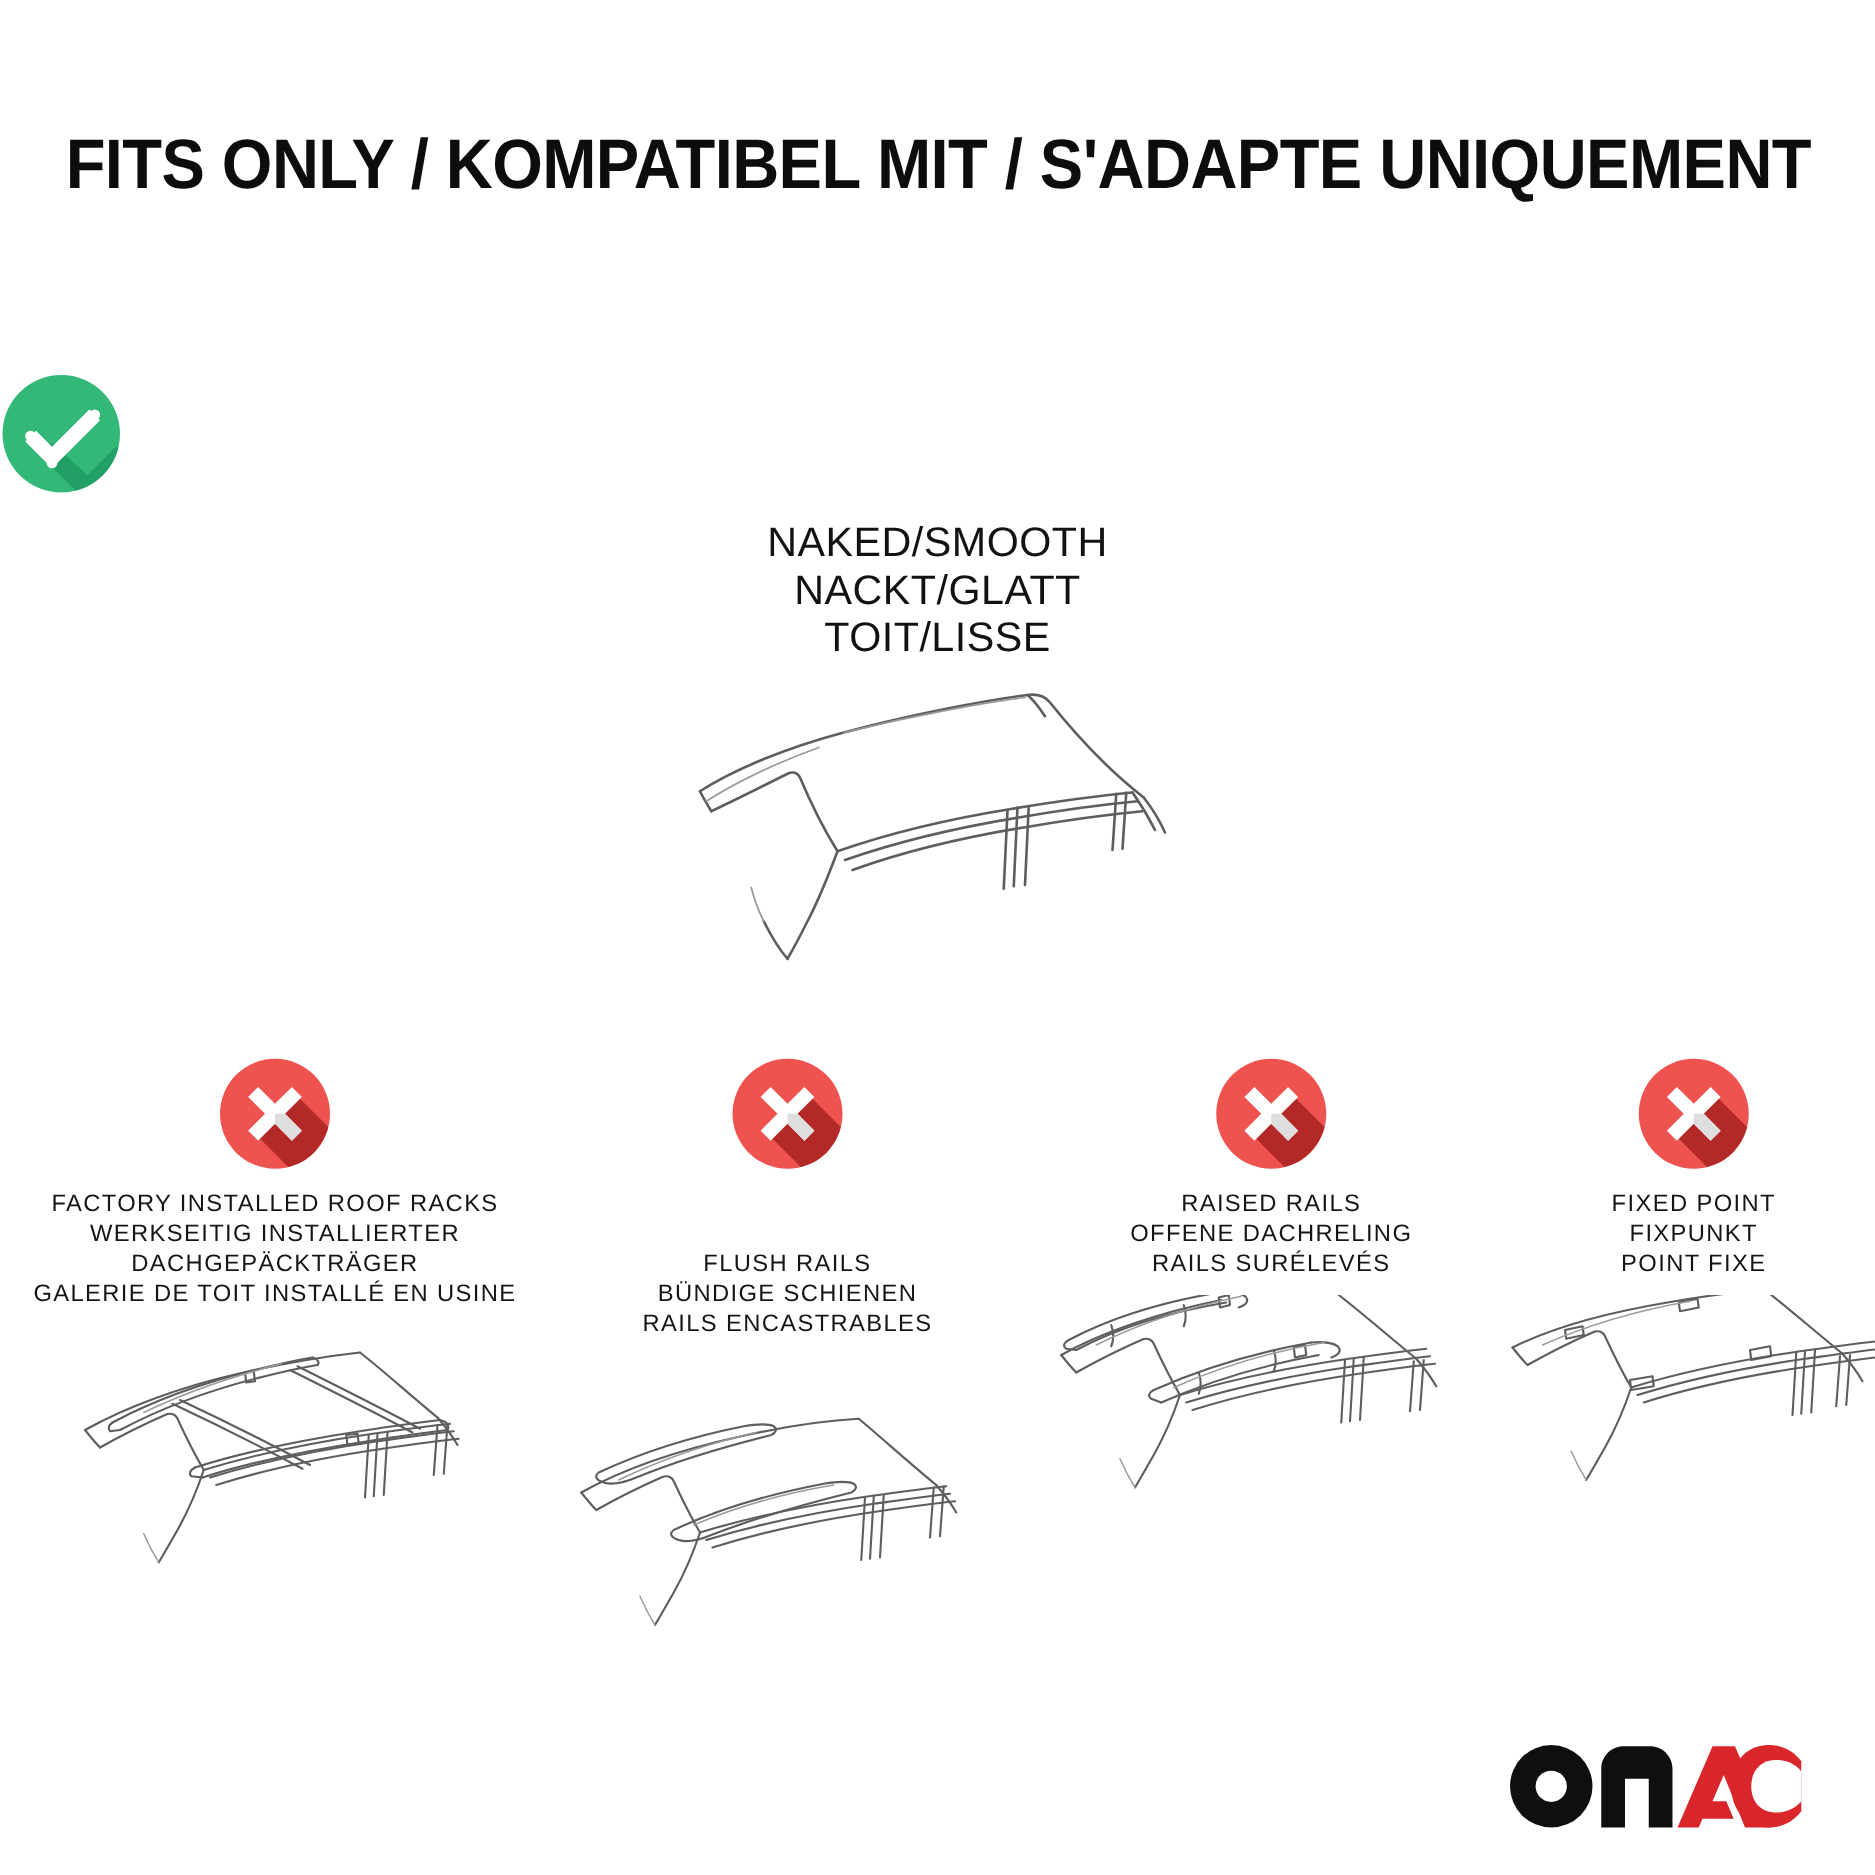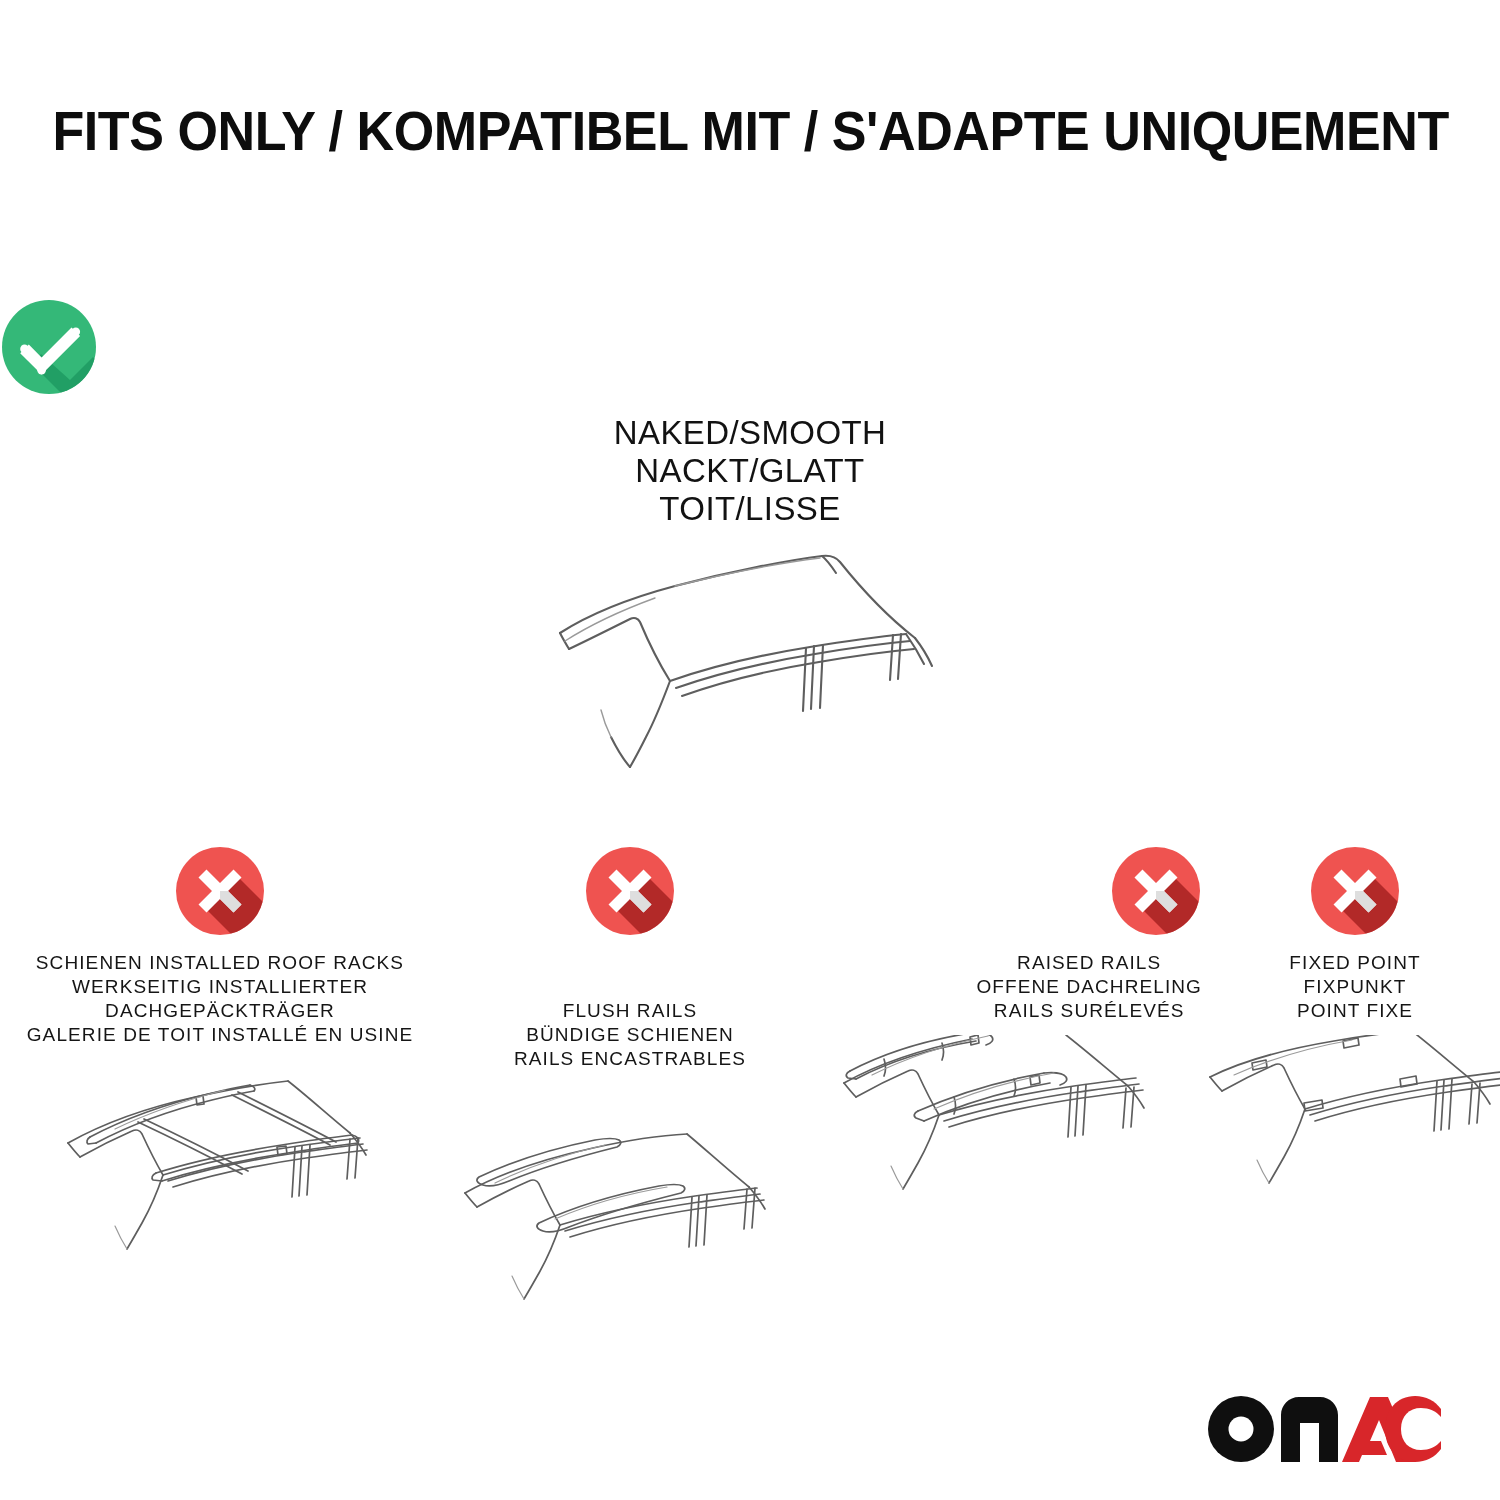--- a/index.html
+++ b/index.html
@@ -69,21 +69,21 @@
     display:flex;
     align-items:flex-start;
   }
   .neg-col {
     display:flex;
     flex-direction:column;
     align-items:center;
   }
   .neg-col.c1 { width:420px; margin-left:10px; }
   .neg-col.c2 { width:380px; margin-left:10px;gap:48px; }
-  .neg-col.c3 { width:370px; margin-left:12px;align-items:flex-end; }
+  .neg-col.c3 { width:370px; margin-left:12px; }
   .neg-col.c4 { width:290px; margin-left:8px; }
 
   .x-label {
     margin-top:10px;
     text-align:center;
     font-family:"Liberation Sans", sans-serif;
     font-weight:300;
     font-size:19px;
     line-height:24px;
     letter-spacing:1.1px;
@@ -182,21 +182,21 @@
           </defs>
         <circle cx="46" cy="46" r="44" fill="#ef5350"></circle>
         <g clip-path="url(#xc1)">
           <path d="M46 46 L62 30 L104 72 L72 104 L30 62 Z" fill="#9e1b1b" opacity="0.75"></path>
         </g>
         <path d="M32.5 24.5 L24.5 32.5 L38 46 L24.5 59.5 L32.5 67.5 L46 54 L59.5 67.5
                  L67.5 59.5 L54 46 L67.5 32.5 L59.5 24.5 L46 38 Z" fill="#ffffff"></path>
         <path d="M46 46 L54 46 L67.5 59.5 L59.5 67.5 L46 54 Z" fill="#dedede"></path>
       </svg>
     </span>
-    <div class="x-label">SCHIENEN INSTALLED ROOF RACKS
+    <div class="x-label">FACTORY INSTALLED ROOF RACKS
 WERKSEITIG INSTALLIERTER
 DACHGEPÄCKTRÄGER
 GALERIE DE TOIT INSTALLÉ EN USINE</div>
 
     <div class="neg-illustration">
       <svg width="400" height="210" viewBox="0 0 400 210" aria-hidden="true">
         <g fill="none" stroke="#5e5e5e" stroke-width="1.7" stroke-linejoin="round" stroke-linecap="round">
 
           <path d="M48 84 C80 66 125 49 175 38 C215 29 250 24 268 22"></path>
           <path d="M268 22 C286 36 308 56 330 74"></path>

